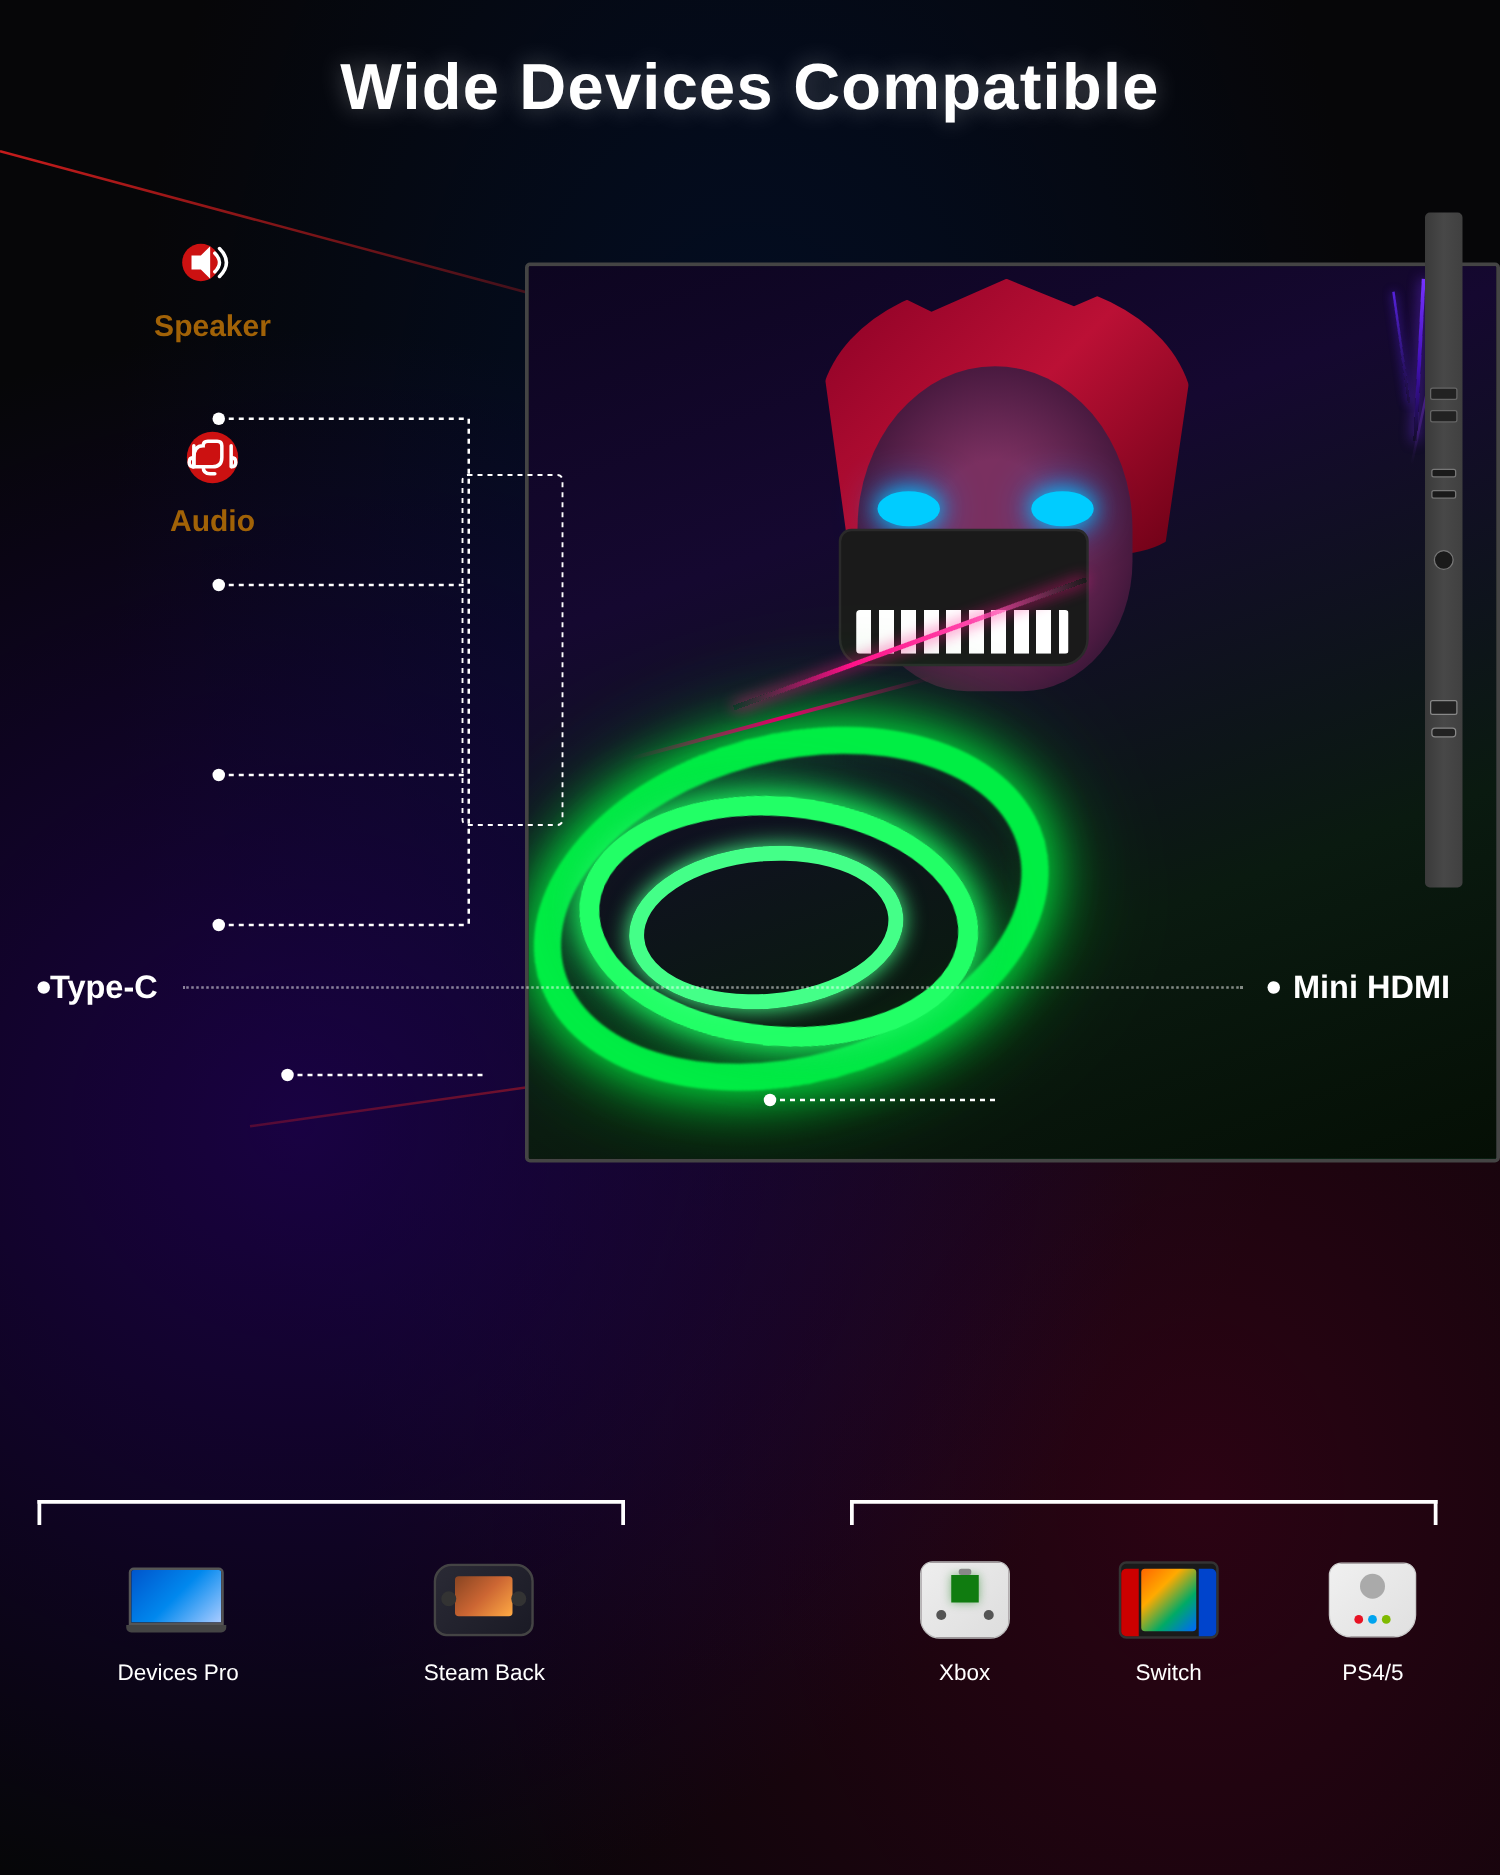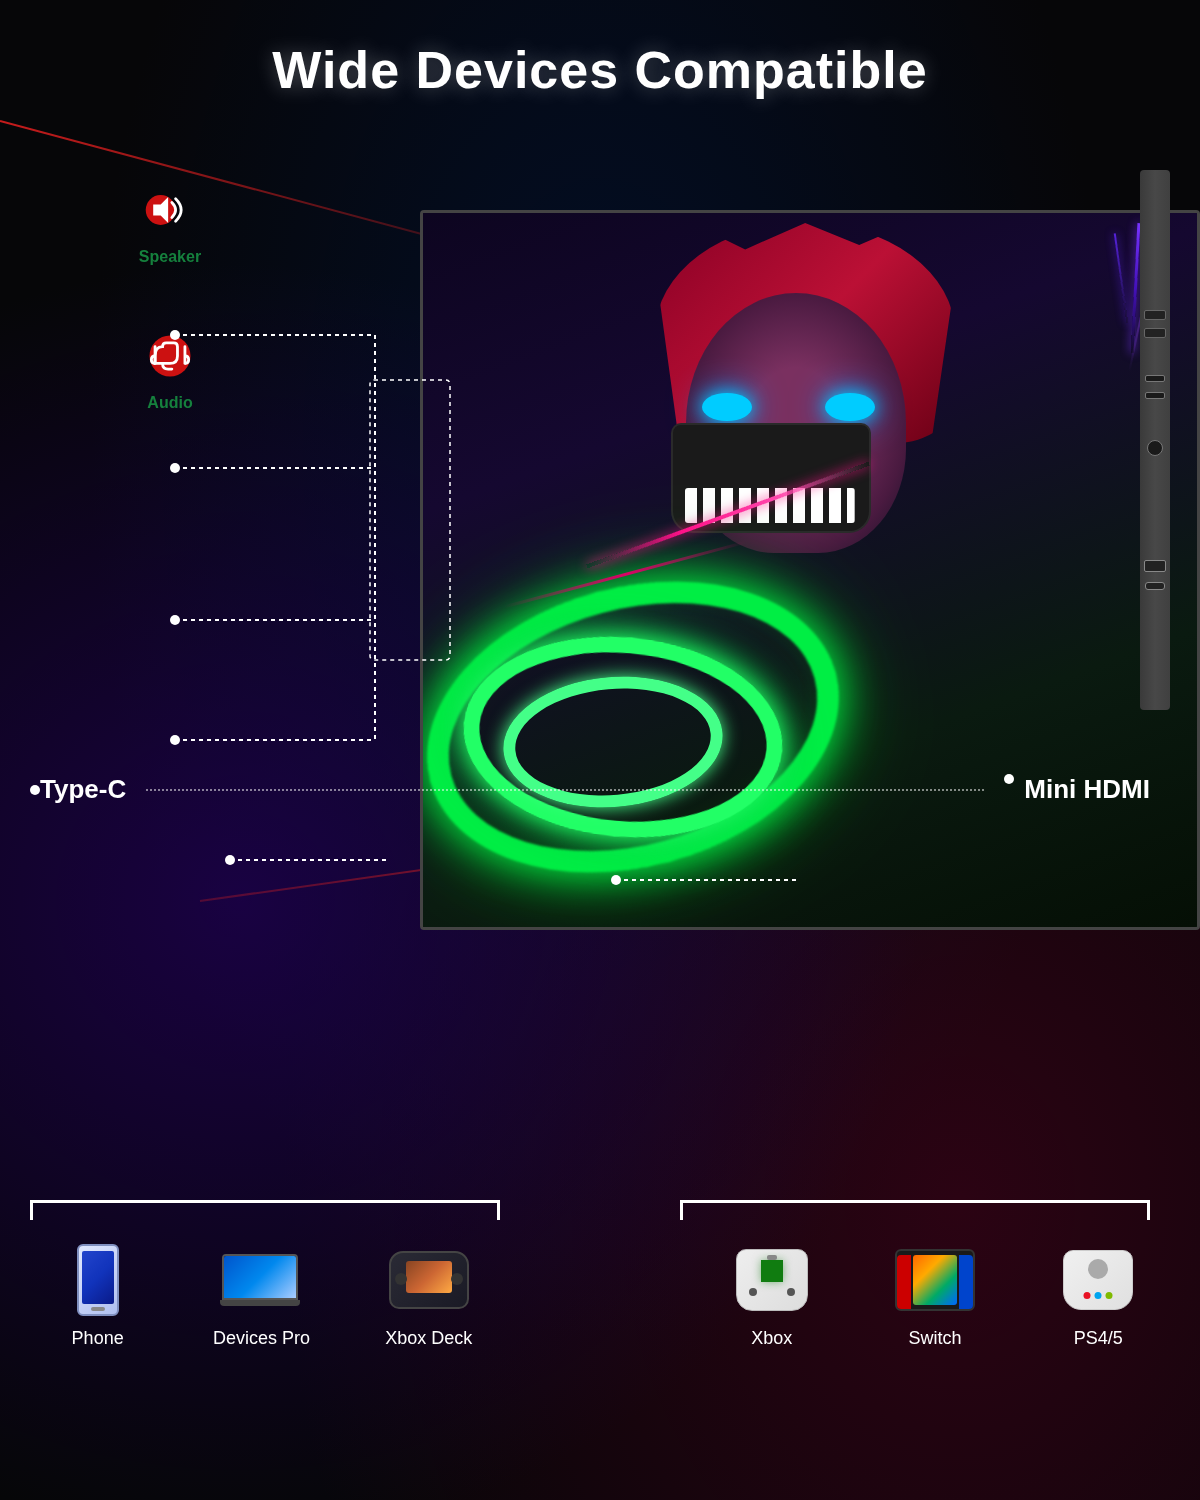--- a/index.html
+++ b/index.html
@@ -126,22 +126,22 @@
     .label-icon {
       width: 60px;
       height: 60px;
       margin-bottom: 8px;
       display: flex;
       align-items: center;
       justify-content: center;
     }
 
     .label-text {
-      color: #15803d;
-      font-size: 16px;
+      color: #a16207;
+      font-size: 24px;
       font-weight: 600;
       text-align: center;
     }
 
     .device-item {
       display: flex;
       flex-direction: column;
       align-items: center;
       gap: 8px;
     }
@@ -306,21 +306,21 @@
       </div>
     </div>
 
     <div style="position:absolute;bottom:295px;left:30px;right:0;display:flex;align-items:center;">
       <div style="display:flex;align-items:center;gap:0;">
         <span style="width:10px;height:10px;background:#fff;border-radius:50%;display:inline-block;"></span>
         <span style="color:#fff;font-size:26px;font-weight:700;">Type-C</span>
       </div>
 
       <div style="flex:1;border-top:2px dotted rgba(255,255,255,0.5);margin:0 20px;"></div>
-      <div style="display:flex;align-items:flex-start;gap:10px;margin-right:50px;">
+      <div style="display:flex;align-items:center;gap:10px;margin-right:40px;">
         <span style="width:10px;height:10px;background:#fff;border-radius:50%;display:inline-block;"></span>
         <span style="color:#fff;font-size:26px;font-weight:700;">Mini HDMI</span>
       </div>
     </div>
 
   </div>
 
   <div class="device-bracket-section">
 
     <div style="display:flex;padding:0 30px;align-items:flex-end;height:30px;">
@@ -328,29 +328,20 @@
       <div style="flex:0 0 470px;height:20px;border-top:3px solid #fff;border-left:3px solid #fff;border-right:3px solid #fff;"></div>
       <div style="flex:0 0 180px;"></div>
 
       <div style="flex:0 0 470px;height:20px;border-top:3px solid #fff;border-left:3px solid #fff;border-right:3px solid #fff;"></div>
     </div>
 
     <div style="display:flex;padding:0 20px;margin-top:20px;">
 
       <div style="flex:0 0 490px;display:flex;justify-content:space-around;align-items:flex-end;">
 
-        <div class="device-item">
-          <div class="device-icon">
-            <div style="width:42px;height:72px;background:linear-gradient(135deg,#e0e8ff,#b0c0f0);border-radius:6px;border:2px solid #8090c0;position:relative;overflow:hidden;">
-              <div style="position:absolute;top:5px;left:3px;right:3px;bottom:10px;background:linear-gradient(135deg,#2244cc,#1133bb,#0a1a88);border-radius:2px;"></div>
-              <div style="position:absolute;bottom:3px;left:50%;transform:translateX(-50%);width:14px;height:4px;background:#888;border-radius:2px;"></div>
-            </div>
-          </div>
-          <span class="device-label">Phone</span>
-        </div>
 
 
         <div class="device-item">
           <div class="device-icon">
             <div style="display:flex;flex-direction:column;">
               <div style="width:76px;height:46px;background:linear-gradient(135deg,#2a2a2a,#333);border-radius:4px 4px 0 0;border:2px solid #555;overflow:hidden;">
                 <div style="width:100%;height:100%;background:linear-gradient(135deg,#0055cc,#0088ee,#aaccff);"></div>
               </div>
               <div style="width:80px;height:6px;background:#444;border-radius:0 0 4px 4px;margin-left:-2px;"></div>
             </div>
@@ -359,21 +350,21 @@
         </div>
 
         <div class="device-item">
           <div class="device-icon">
             <div style="width:80px;height:58px;background:linear-gradient(135deg,#2a2a35,#1a1a25);border-radius:14px 14px 10px 10px;border:2px solid #444;position:relative;overflow:hidden;">
               <div style="position:absolute;top:8px;left:50%;transform:translateX(-50%);width:46px;height:32px;background:linear-gradient(135deg,#884422,#cc6633,#ffaa44);border-radius:3px;"></div>
               <div style="position:absolute;left:4px;top:20px;width:12px;height:12px;background:#333;border-radius:50%;"></div>
               <div style="position:absolute;right:4px;top:20px;width:12px;height:12px;background:#333;border-radius:50%;"></div>
             </div>
           </div>
-          <span class="device-label">Xbox Deck</span>
+          <span class="device-label">Steam Back</span>
         </div>
       </div>
 
       <div style="flex:0 0 180px;"></div>
 
       <div style="flex:0 0 490px;display:flex;justify-content:space-around;align-items:flex-start;">
 
         <div class="device-item">
           <div class="device-icon">
             <div style="width:72px;height:62px;background:linear-gradient(135deg,#eee,#ddd);border-radius:10px 10px 16px 16px;border:1px solid #bbb;position:relative;">

